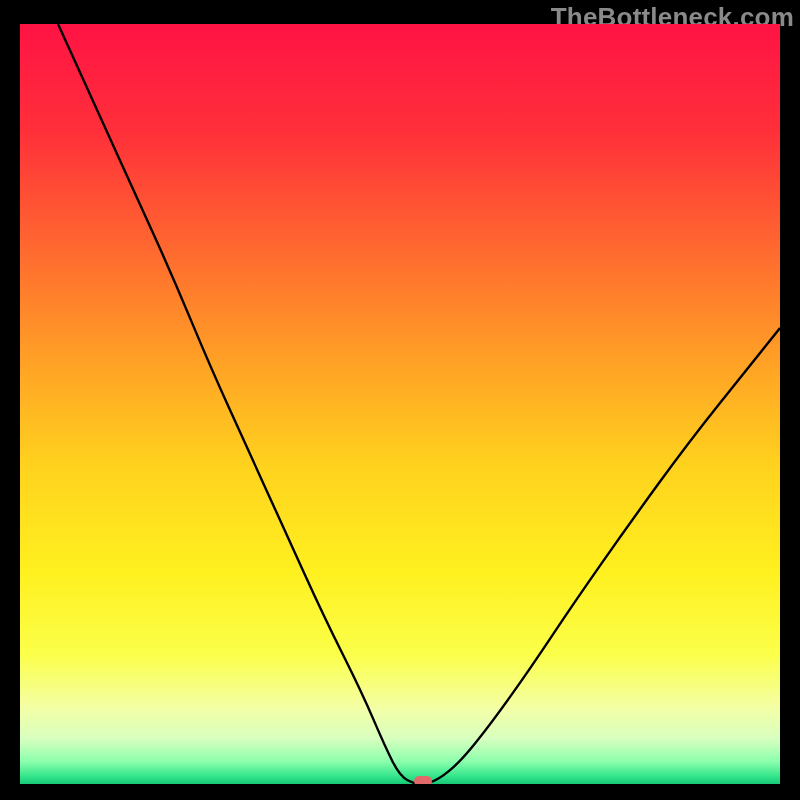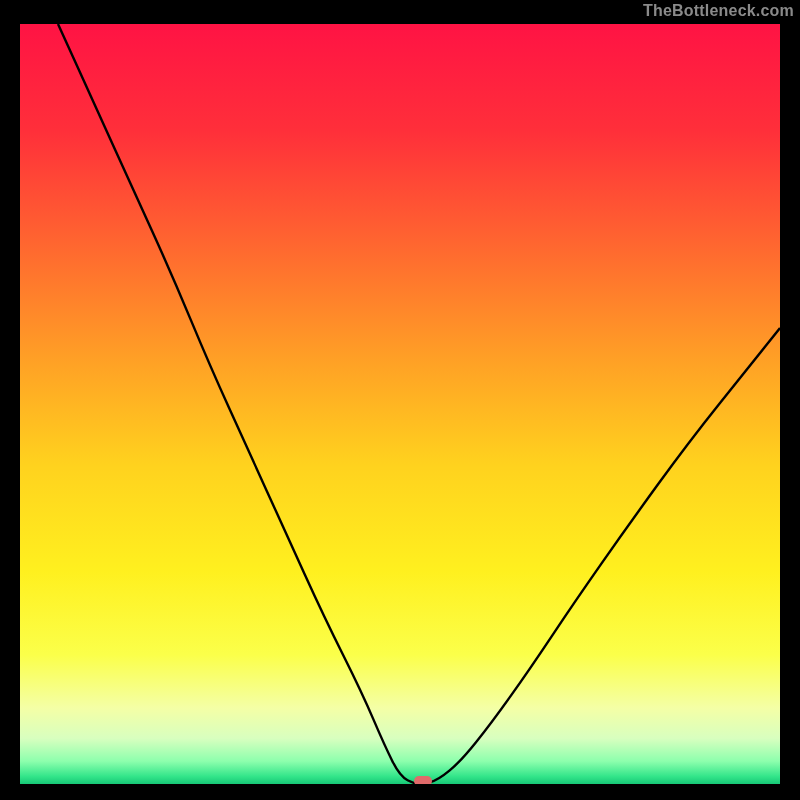--- a/index.html
+++ b/index.html
@@ -45,21 +45,21 @@
     width: 18px;
     height: 10px;
     border-radius: 5px;
     transform: translate(-50%, -50%);
   }
   .watermark {
     position: absolute;
     top: 2px;
     right: 6px;
     font-family: Arial, Helvetica, sans-serif;
-    font-size: 16px;
+    font-size: 26px;
     font-weight: 600;
     color: #8a8a8a;
     letter-spacing: 0.2px;
   }
 </style>
 </head>
 <body>
 <div class="frame">
 
   <div class="watermark">TheBottleneck.com</div>

